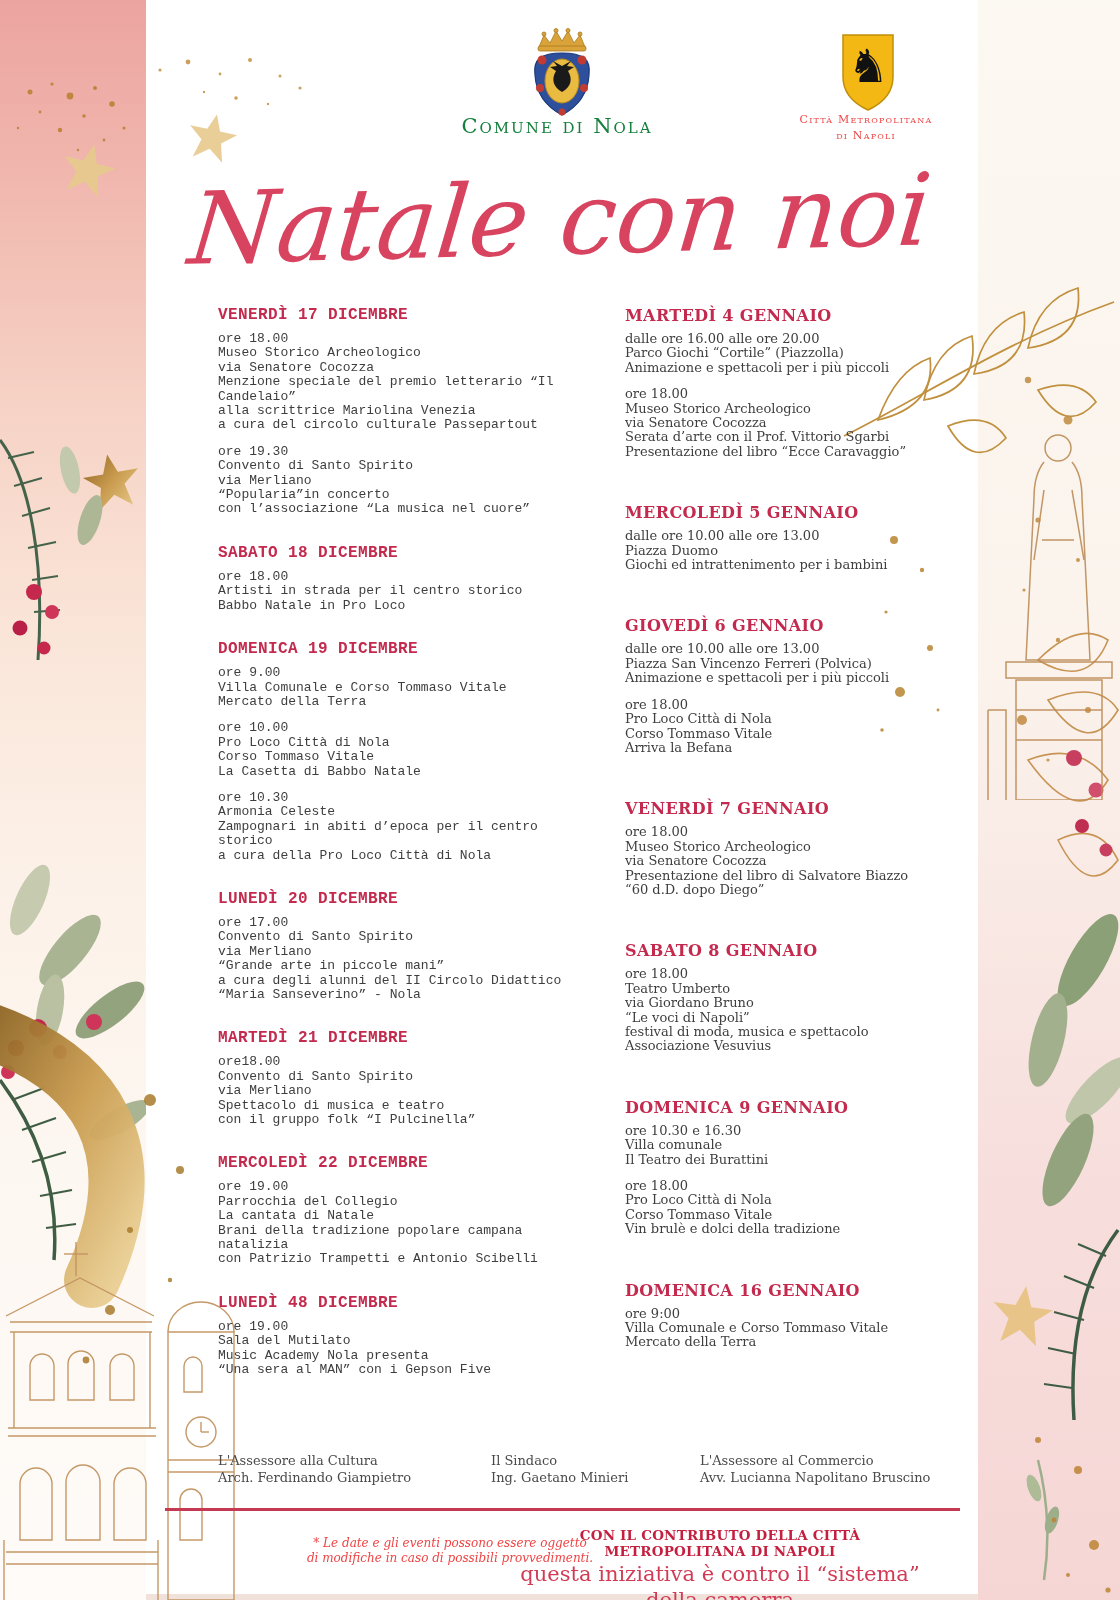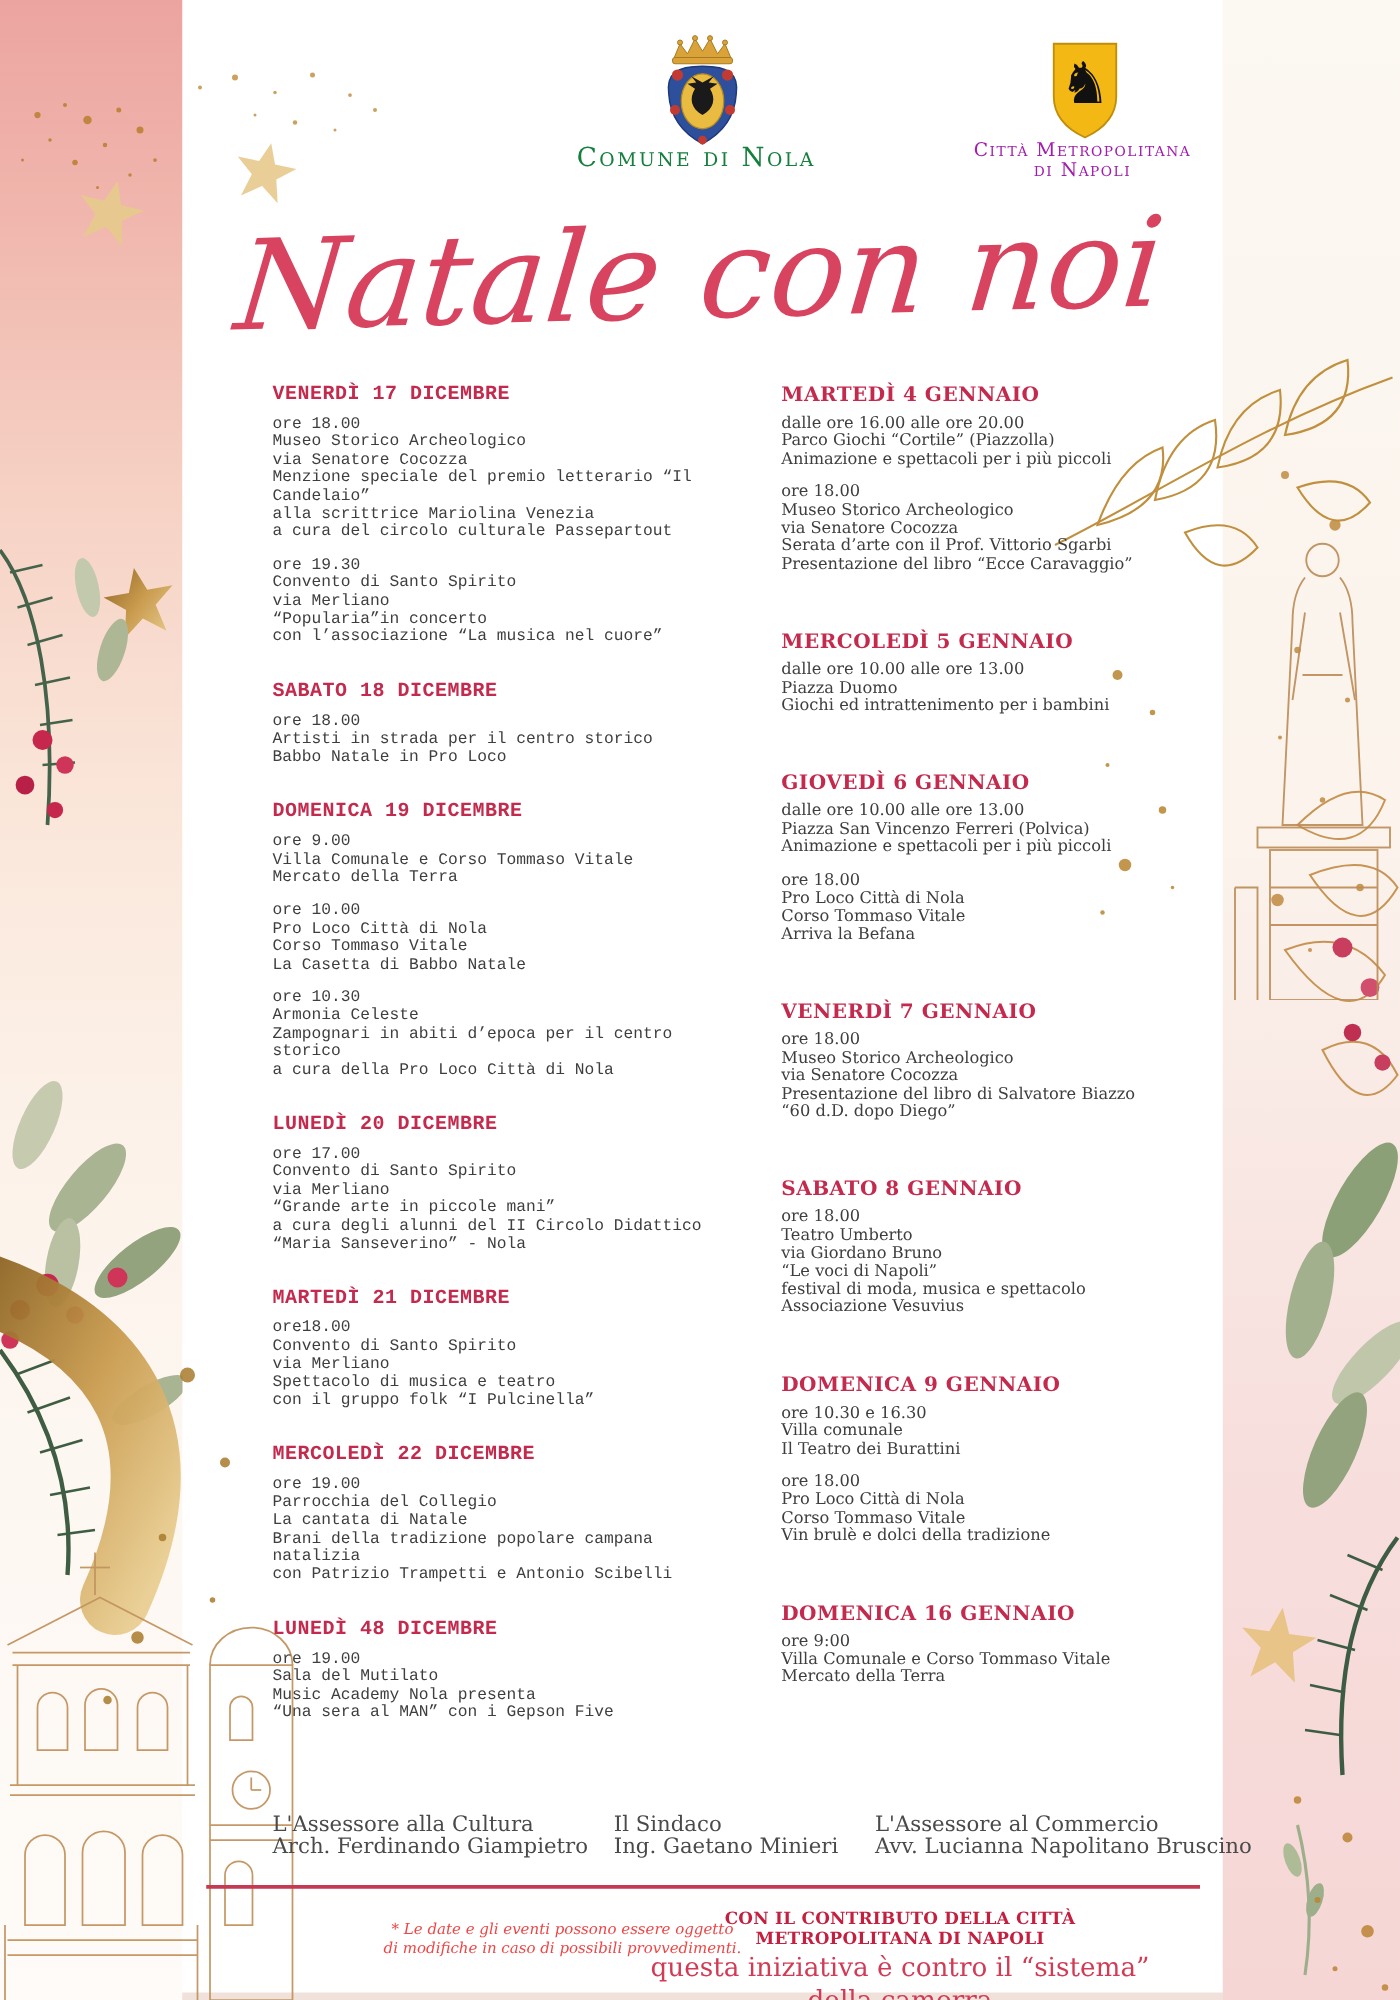--- a/index.html
+++ b/index.html
@@ -13,38 +13,38 @@
   #left-strip{left:0;width:146px;}
   #right-strip{left:978px;width:142px;}
   .overlay{position:absolute;z-index:3;pointer-events:none;}
   #bottom-edge{position:absolute;left:0;bottom:0;width:1120px;height:6px;background:#F0E2DB;z-index:1;}
   
   #nola-crest{position:absolute;left:517px;top:28px;z-index:4;}
   #nola-name{position:absolute;left:437px;top:114px;width:240px;text-align:center;
     font-variant:small-caps;font-size:21px;letter-spacing:2px;color:#15803d;z-index:4;}
   #napoli-crest{position:absolute;left:839px;top:30px;z-index:4;}
   #napoli-name{position:absolute;left:766px;top:112px;width:200px;text-align:center;
-    font-variant:small-caps;font-size:15px;line-height:16px;letter-spacing:1.2px;color:#a21caf;z-index:4;}
+    font-variant:small-caps;font-size:11px;line-height:16px;letter-spacing:1.2px;color:#ef4444;z-index:4;}
   
   #main-title{position:absolute;left:150px;top:160px;width:820px;text-align:center;z-index:4;
     font-style:italic;font-size:100px;line-height:120px;color:#D8435F;
     transform:skewX(-7deg) rotate(-1.5deg);}
   
   .col{position:absolute;top:306px;z-index:4;}
   #col-left{left:218px;width:352px;font-family:Liberation Mono, monospace;}
   #col-right{left:625px;width:335px;}
   .day-block h3{
     margin:0 0 7px 0;font-size:16px;line-height:19px;font-weight:bold;
     color:#C32A4D;letter-spacing:.4px;}
   .day-block p{margin:0 0 12px 0;font-size:13px;line-height:14.4px;color:#3E3E3E;}
   .day-block p:last-child{margin-bottom:0;}
   #col-left .day-block{margin-bottom:27px;}
   #col-right .day-block{margin-bottom:44px;}
   
-  .sig{position:absolute;top:1452px;z-index:4;font-size:17px;line-height:17px;color:#4A4A4A;}
+  .sig{position:absolute;top:1452px;z-index:4;font-size:13px;line-height:17px;color:#4A4A4A;}
   .sig .nm{}
   #sig-1{left:218px;} #sig-2{left:480px;margin-left:11px;} #sig-3{left:700px;}
   #divider{position:absolute;left:165px;top:1508px;width:795px;height:3px;background:#C53A52;z-index:4;}
   #note{position:absolute;left:300px;top:1536px;width:300px;text-align:center;z-index:4;
     font-style:italic;font-size:12px;line-height:15px;color:#ef4444;}
   #contribution{position:absolute;left:520px;top:1527px;width:400px;text-align:center;z-index:4;}
   #contribution .caps{font-size:13.5px;font-weight:bold;color:#C41F3E;letter-spacing:.2px;}
   #contribution .main{font-size:21px;line-height:26px;color:#D23B55;margin-top:2px;}
 </style>
 </head>

